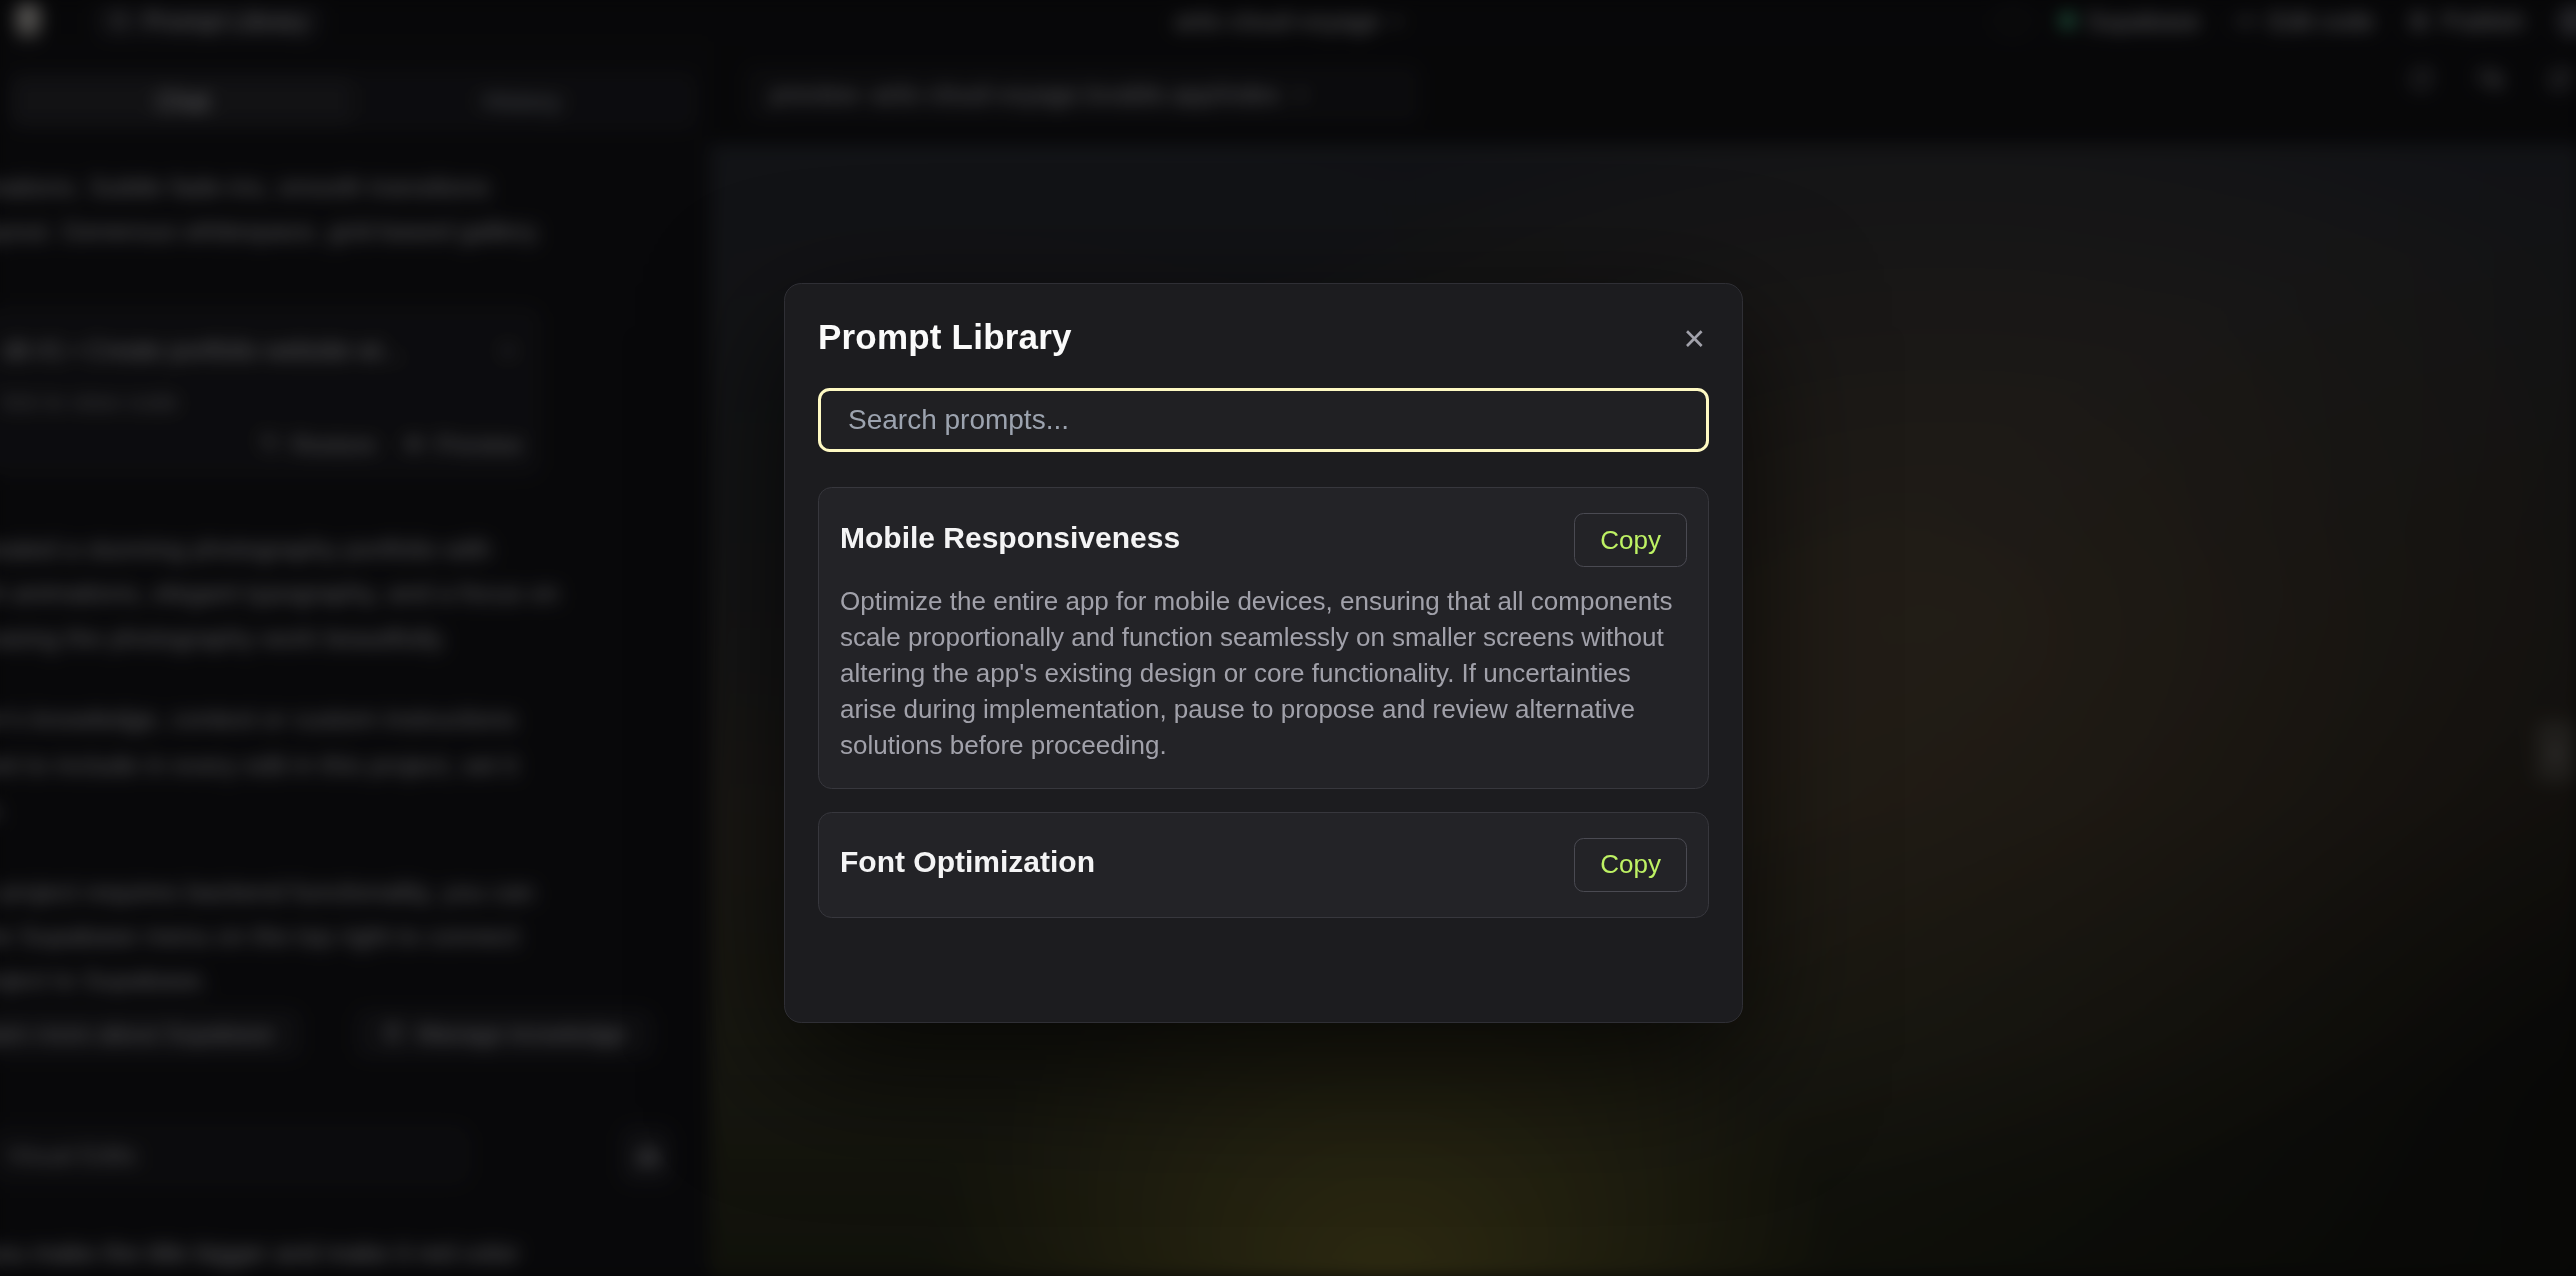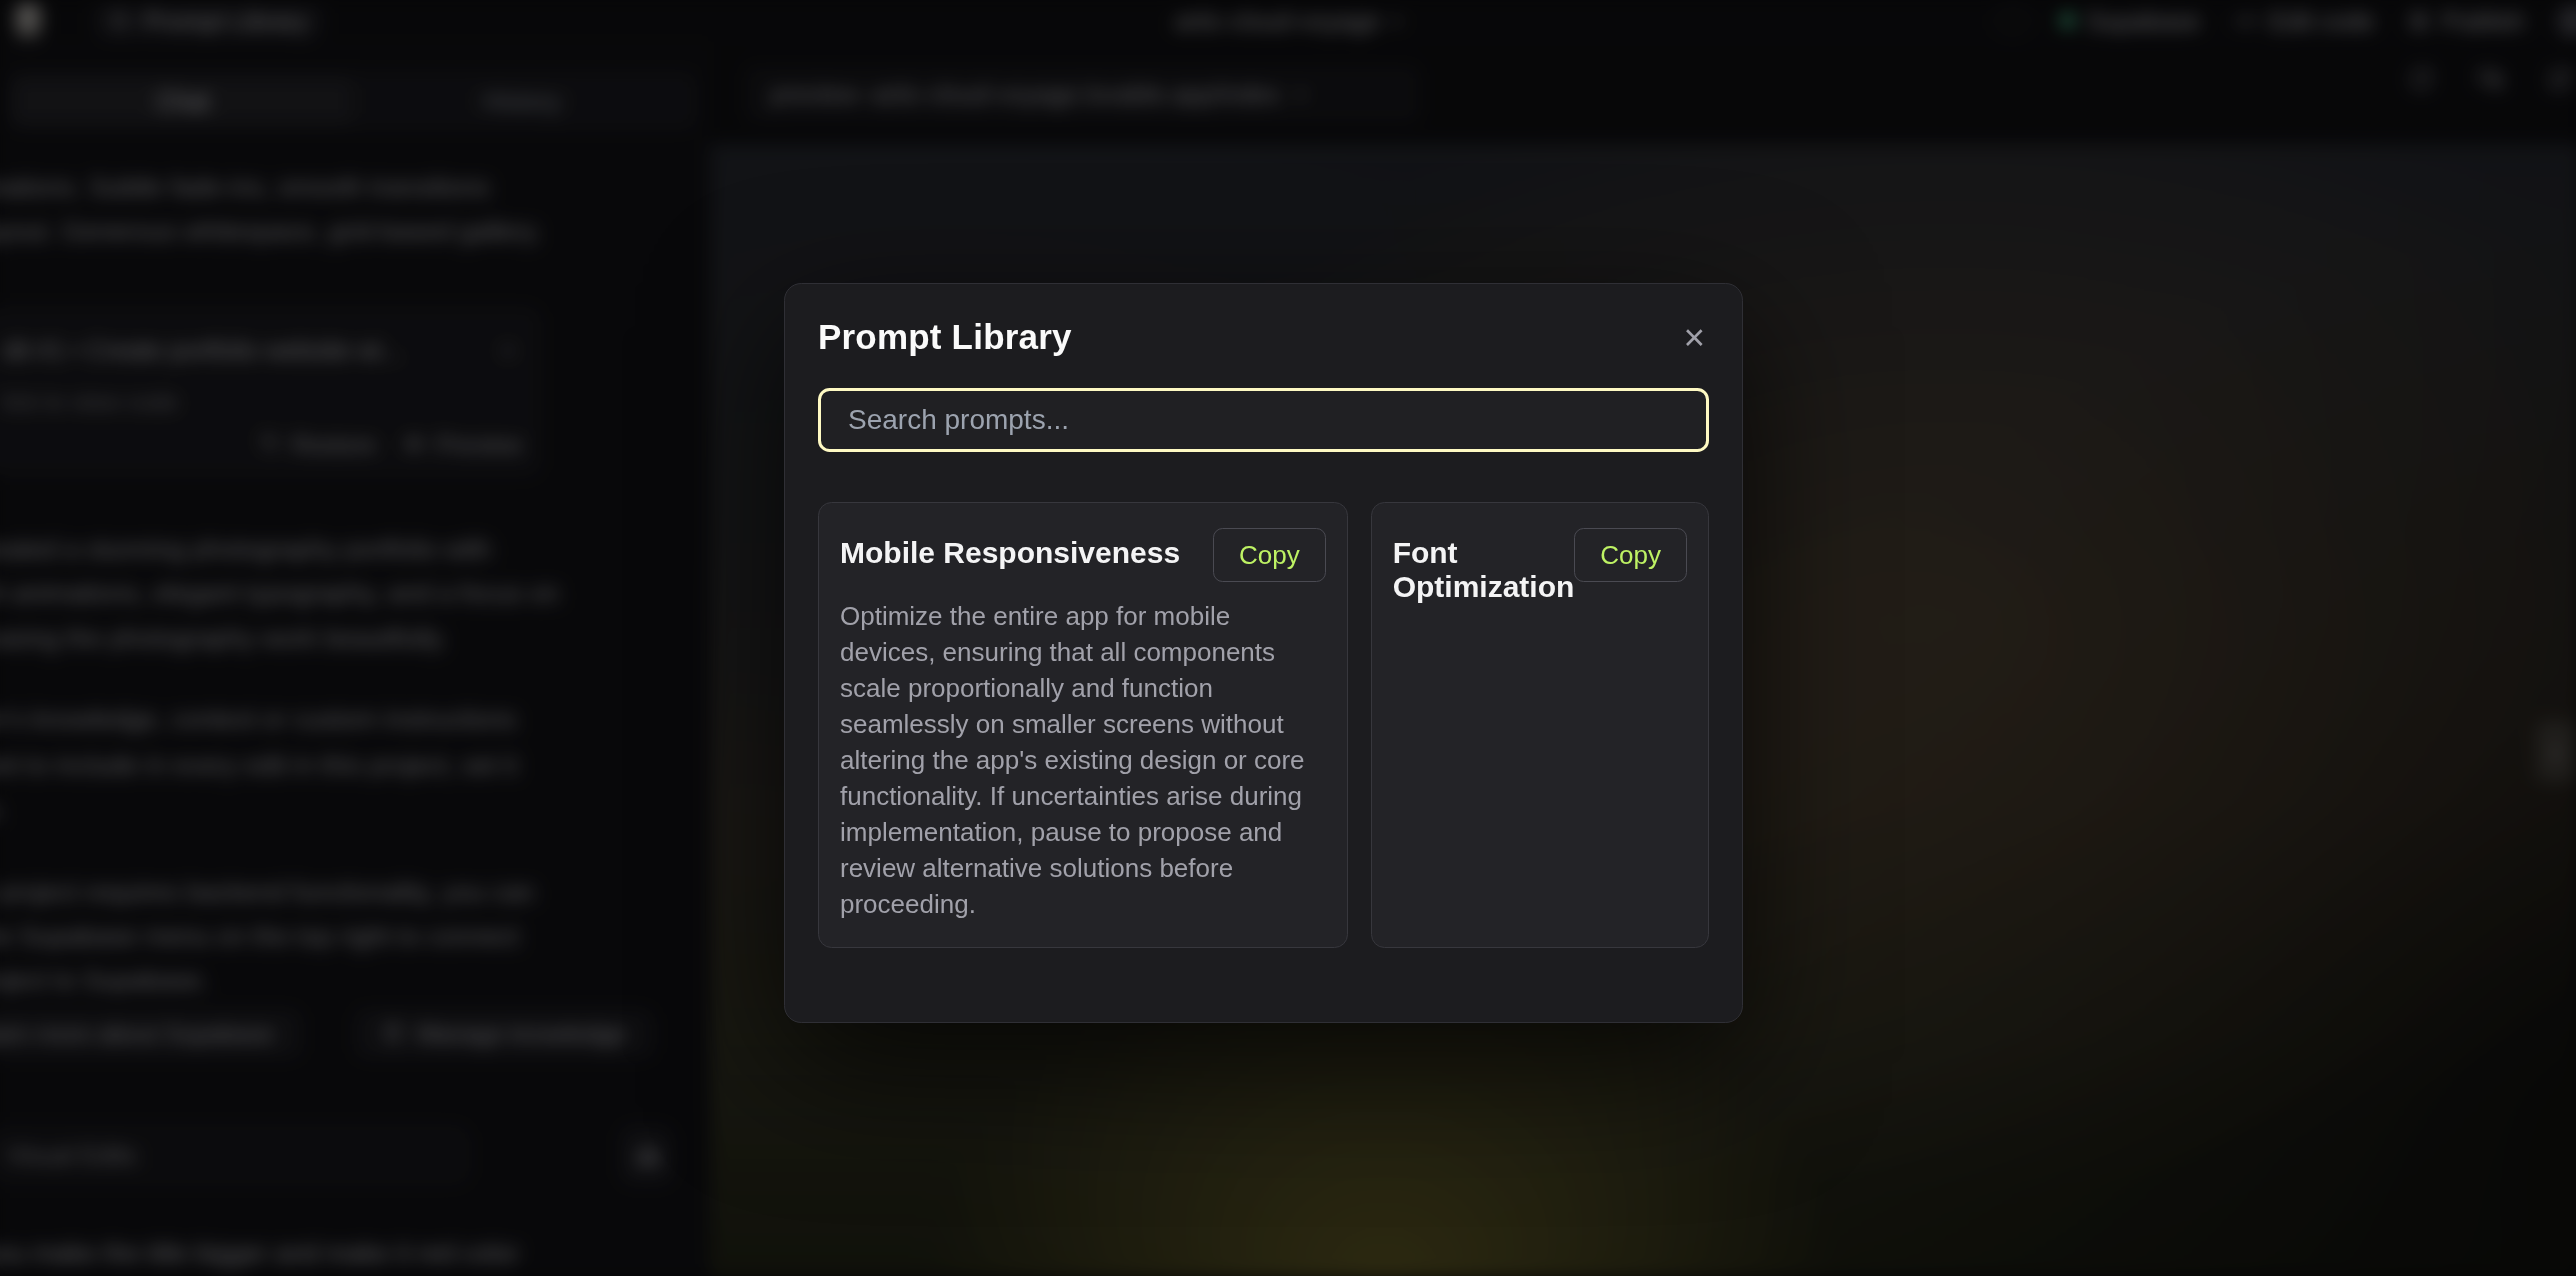--- a/index.html
+++ b/index.html
@@ -72,28 +72,28 @@
                  background:rgba(255,255,255,0.14); color:rgba(255,255,255,0.75); font-size:29px;
                  display:flex; align-items:center; justify-content:center; }
 
   
   .dim { position:absolute; inset:0; background:rgba(8,8,9,0.42); }
 
   
   .modal { position:absolute; left:784px; top:283px; width:959px; height:740px; background:#1c1c1f;
            border:1px solid #2f2f35; border-radius:17.3px; box-shadow:0 42px 135px rgba(0,0,0,0.75);
            padding:33px; overflow:hidden; }
-  .modal-head { display:flex; align-items:center; justify-content:space-between; }
+  .modal-head { display:flex; align-items:flex-end; justify-content:space-between; }
   .modal-title { font-size:35px; font-weight:700; color:#fafafa; letter-spacing:0.2px; }
   .modal-close { font-size:37px; color:#a1a1aa; line-height:1; cursor:default; padding:0 3.9px; }
   .search-input { margin-top:31px; width:100%; height:64px; background:#202023; border:3px solid #fef9c3;
                   border-radius:11.6px; padding:0 27px; font-size:28px; color:#e4e4e7; outline:none;
                   font-family:"Liberation Sans", sans-serif; }
   .search-input::placeholder { color:#9ca3af; }
-  .prompt-list { margin-top:50px; display:flex; flex-direction:row; gap:23px; }
+  .prompt-list { margin-top:35px; display:flex; flex-direction:column; gap:23px; }
   .prompt-card { background:#232327; border:1px solid #37373d; border-radius:13.5px; padding:25px 21px 25px 21px; }
   .prompt-head { display:flex; align-items:flex-start; justify-content:space-between; }
   .prompt-title { font-size:30px; font-weight:700; color:#f4f4f5; padding-top:7.7px; }
   .copy-btn { border:1px solid #4a4a52; background:#232327; color:#bef264; font-size:26px;
               border-radius:9.6px; padding:10.6px 25px; font-family:"Liberation Sans", sans-serif; }
   .prompt-desc { margin-top:15.4px; font-size:26px; line-height:36px; color:#a1a1aa; max-width:866px; }
 
   svg { display:block; }
 </style>
 </head>

